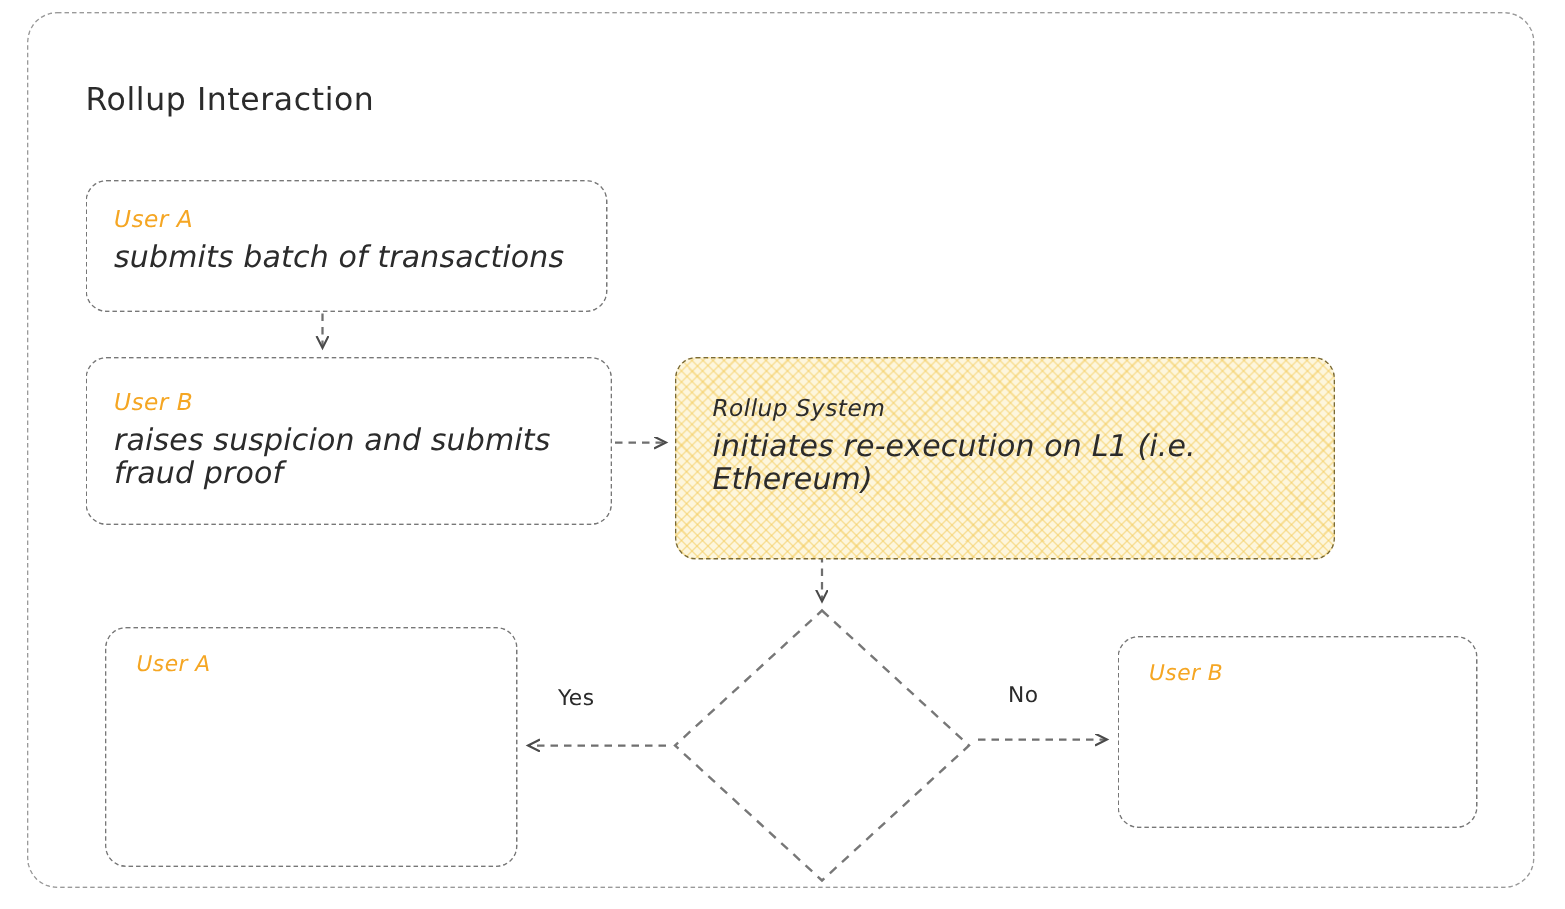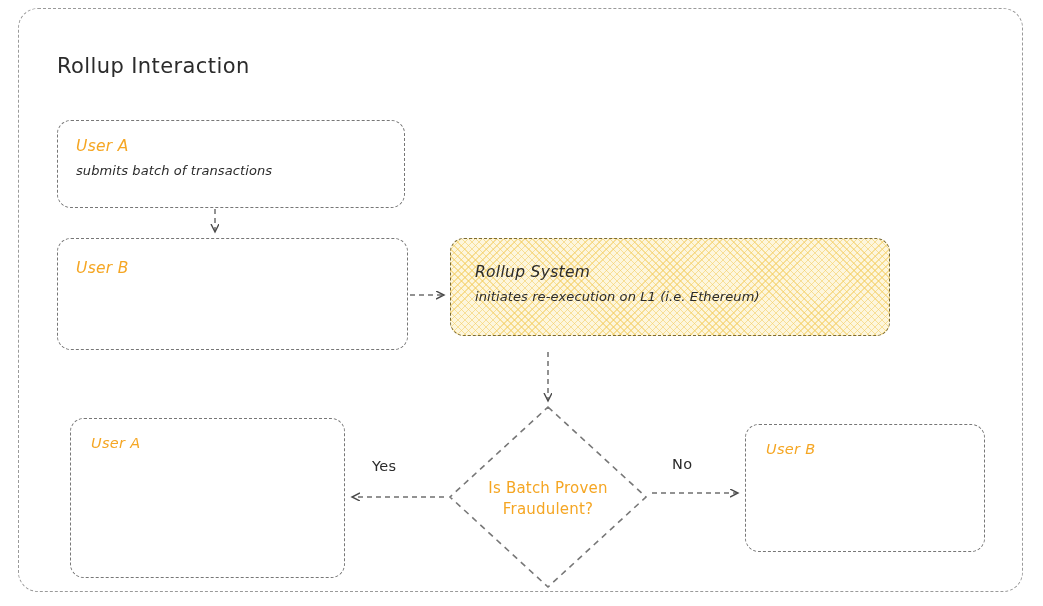--- a/index.html
+++ b/index.html
@@ -64,29 +64,29 @@
     color: #F5A623;
     font-size: 15.5px;
     line-height: 22px;
     letter-spacing: 0.3px;
     margin-bottom: 3px;
     white-space: nowrap;
   }
   .node-desc {
     display: block;
     color: #2b2b2b;
-    font-size: 13px;
+    font-size: 20px;
     line-height: 22px;
     letter-spacing: 0.1px;
     white-space: pre-line;
   }
   
   #node-user-a-submit { left: 57px;  top: 120px; width: 348px;  height: 88px; }
   #node-user-b-fraud  { left: 57px;  top: 238px; width: 351px;  height: 112px; }
-  #node-rollup-system { left: 450px; top: 238px; width: 440px;  height: 98px;
+  #node-rollup-system { left: 450px; top: 238px; width: 440px;  height: 135px;
                         border-color: #7a6a34; }
   #node-user-a-penalty{ left: 70px;  top: 418px; width: 275px;  height: 160px; }
   #node-user-b-penalty{ left: 745px; top: 424px; width: 240px;  height: 128px; }
 
   
   .hatched {
     background-color: #fdf6dd;
     background-image:
       repeating-linear-gradient(45deg,  rgba(243,203,90,0.55) 0 1px, rgba(0,0,0,0) 1px 5px),
       repeating-linear-gradient(-45deg, rgba(243,203,90,0.55) 0 1px, rgba(0,0,0,0) 1px 5px);
@@ -176,20 +176,22 @@
   <div class="node" id="node-user-a-submit">
     <div class="node-inner">
       <span class="node-actor">User A</span>
       <span class="node-desc">submits batch of transactions</span>
     </div>
   </div>
 
   <div class="node" id="node-user-b-fraud">
     <div class="node-inner">
       <span class="node-actor">User B</span>
+      <span class="node-desc">raises suspicion and submits
+fraud proof</span>
     </div>
   </div>
 
   <div class="node hatched" id="node-rollup-system">
     <div class="node-inner">
       <span class="node-actor">Rollup System</span>
       <span class="node-desc">initiates re-execution on L1 (i.e. Ethereum)</span>
     </div>
   </div>
 
@@ -202,17 +204,15 @@
   <div class="node" id="node-user-b-penalty">
     <div class="node-inner">
       <span class="node-actor">User B</span>
     </div>
   </div>
 
   <div id="decision-diamond">
     <svg class="diamond-shape" viewBox="0 0 202 186">
       <polygon points="101,3 199,93 101,183 3,93" fill="none" stroke="#777777" stroke-width="1.6" stroke-dasharray="6,5"></polygon>
     </svg>
-    <span class="diamond-label">Is Batch Proven
-Fraudulent?</span>
   </div>
 
 </div>
 
 </body></html>

